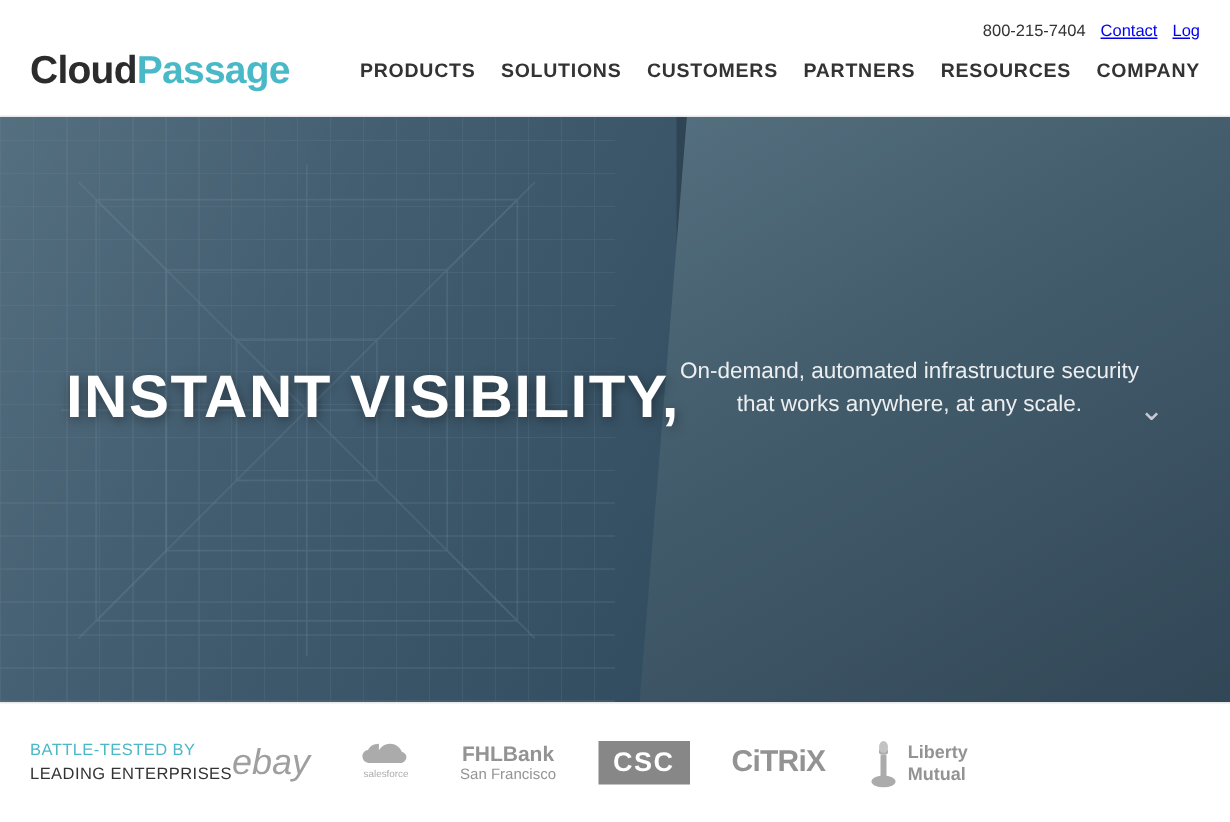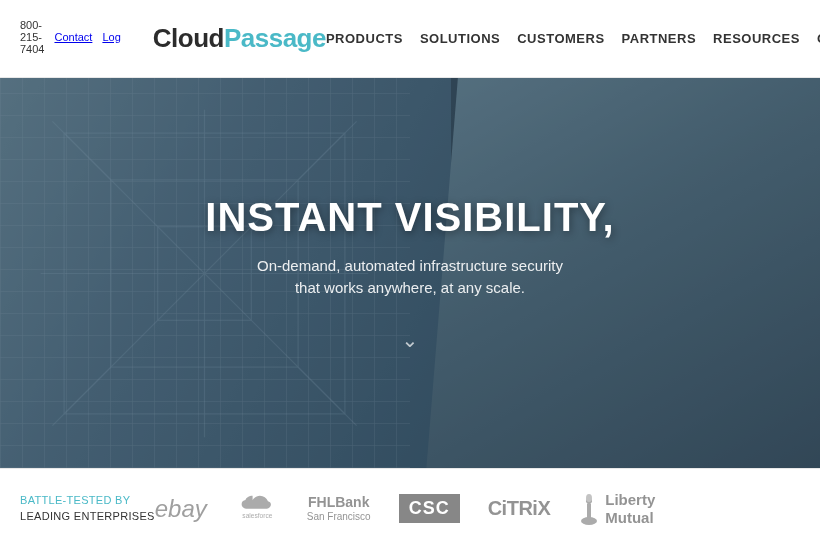--- a/index.html
+++ b/index.html
@@ -18,21 +18,20 @@
       border-bottom: 1px solid #e8e8e8;
     }
     .logo {
       display: flex;
       align-items: center;
       font-size: 26px;
       font-weight: bold;
       color: #333;
       letter-spacing: -0.5px;
       flex-shrink: 0;
-      margin-left: 32px;
     }
     .logo-cloud { color: #2c2c2c; }
     .logo-passage { color: #4ab9c7; }
     .phone { color: #333; font-size: 11px; }
 
     .main-nav {
       display: flex;
       gap: 17px;
       align-items: center;
     }
@@ -42,21 +41,21 @@
       color: #333;
       text-transform: uppercase;
       text-decoration: none;
       letter-spacing: 0.5px;
       cursor: pointer;
     }
 
     .header-inner {
       display: flex;
       width: 100%;
-      flex-direction: row;
+      flex-direction: column;
     }
     .header-top-bar {
       display: flex;
       justify-content: flex-end;
       align-items: center;
       gap: 10px;
       padding-bottom: 4px;
       font-size: 11px;
       color: #666;
     }
@@ -84,21 +83,21 @@
     .hero-overlay {
       position: absolute;
       inset: 0;
       background: rgba(40, 60, 75, 0.45);
     }
 
     .hero-content {
       position: absolute;
       inset: 0;
       display: flex;
-      flex-direction: column;
+      flex-direction: row;
       align-items: center;
       justify-content: center;
       text-align: center;
       color: #fff;
       padding: 20px;
     }
     .hero-title {
       font-size: 40px;
       font-weight: 800;
       text-transform: uppercase;
@@ -283,19 +282,19 @@
       <span style="font-size:20px;font-weight:600;color:#666;letter-spacing:-0.5px;">CiTRiX</span>
     </div>
 
     <div class="client-logo" style="display:flex;align-items:center;gap:5px;">
       <svg width="22" height="32" viewBox="0 0 22 32" fill="#888">
         <ellipse cx="11" cy="28" rx="8" ry="4"></ellipse>
         <rect x="9" y="10" width="4" height="18" rx="1"></rect>
         <path d="M11 2 C8 6 7 9 9 10 L13 10 C15 9 14 6 11 2Z" fill="#888"></path>
         <ellipse cx="11" cy="5" rx="3" ry="4" fill="#aaa"></ellipse>
       </svg>
-      <div style="font-size:15px;font-weight:700;color:#666;line-height:1.2;">
+      <div style="font-size:12px;font-weight:700;color:#666;line-height:1.2;">
         <div>Liberty</div>
         <div>Mutual</div>
       </div>
     </div>
   </div>
 </div>
 
 </body></html>

